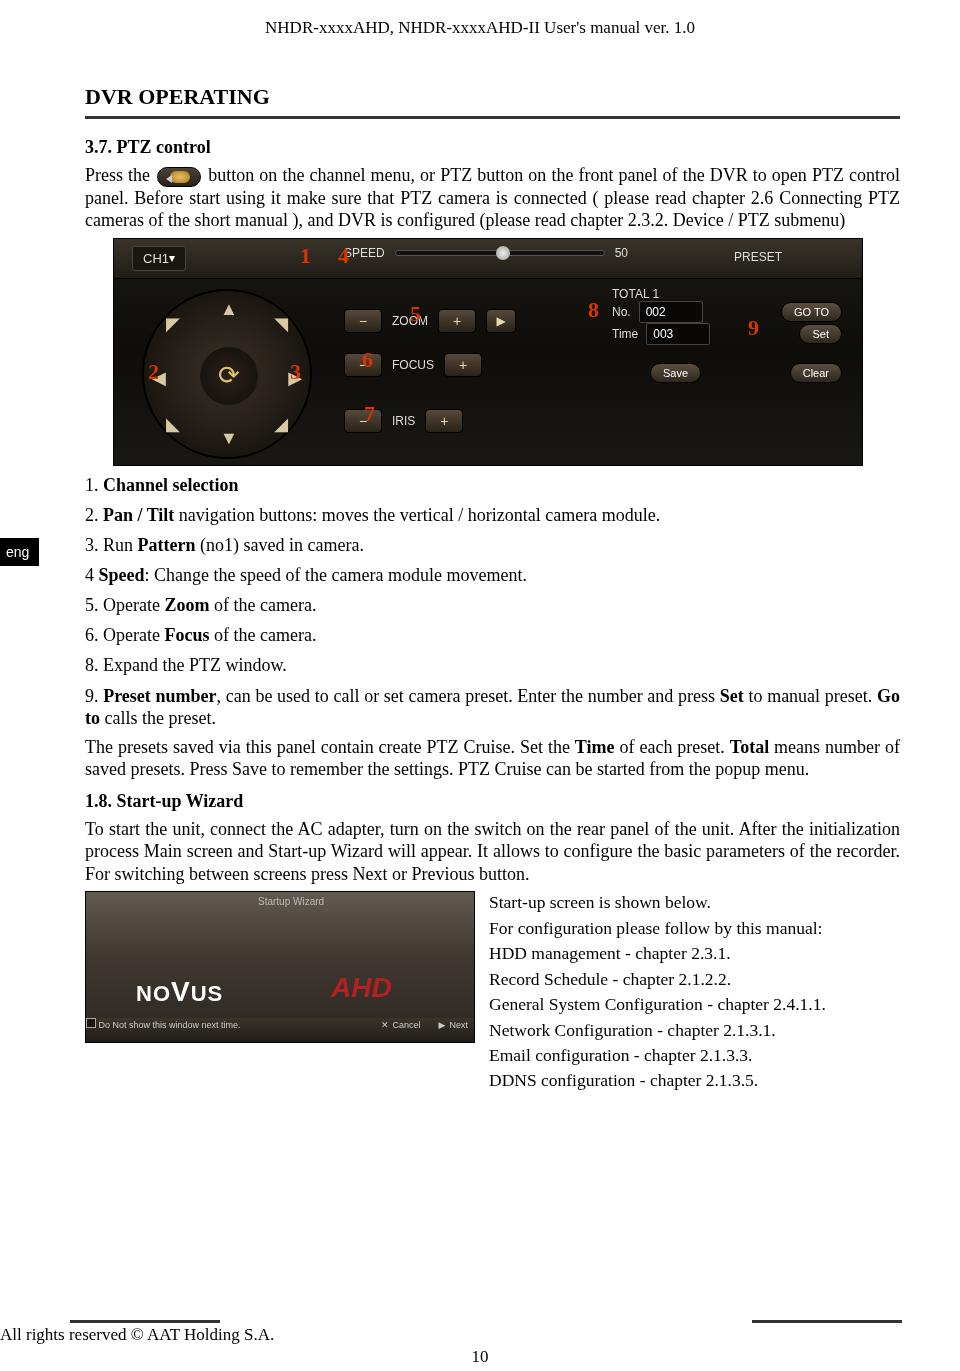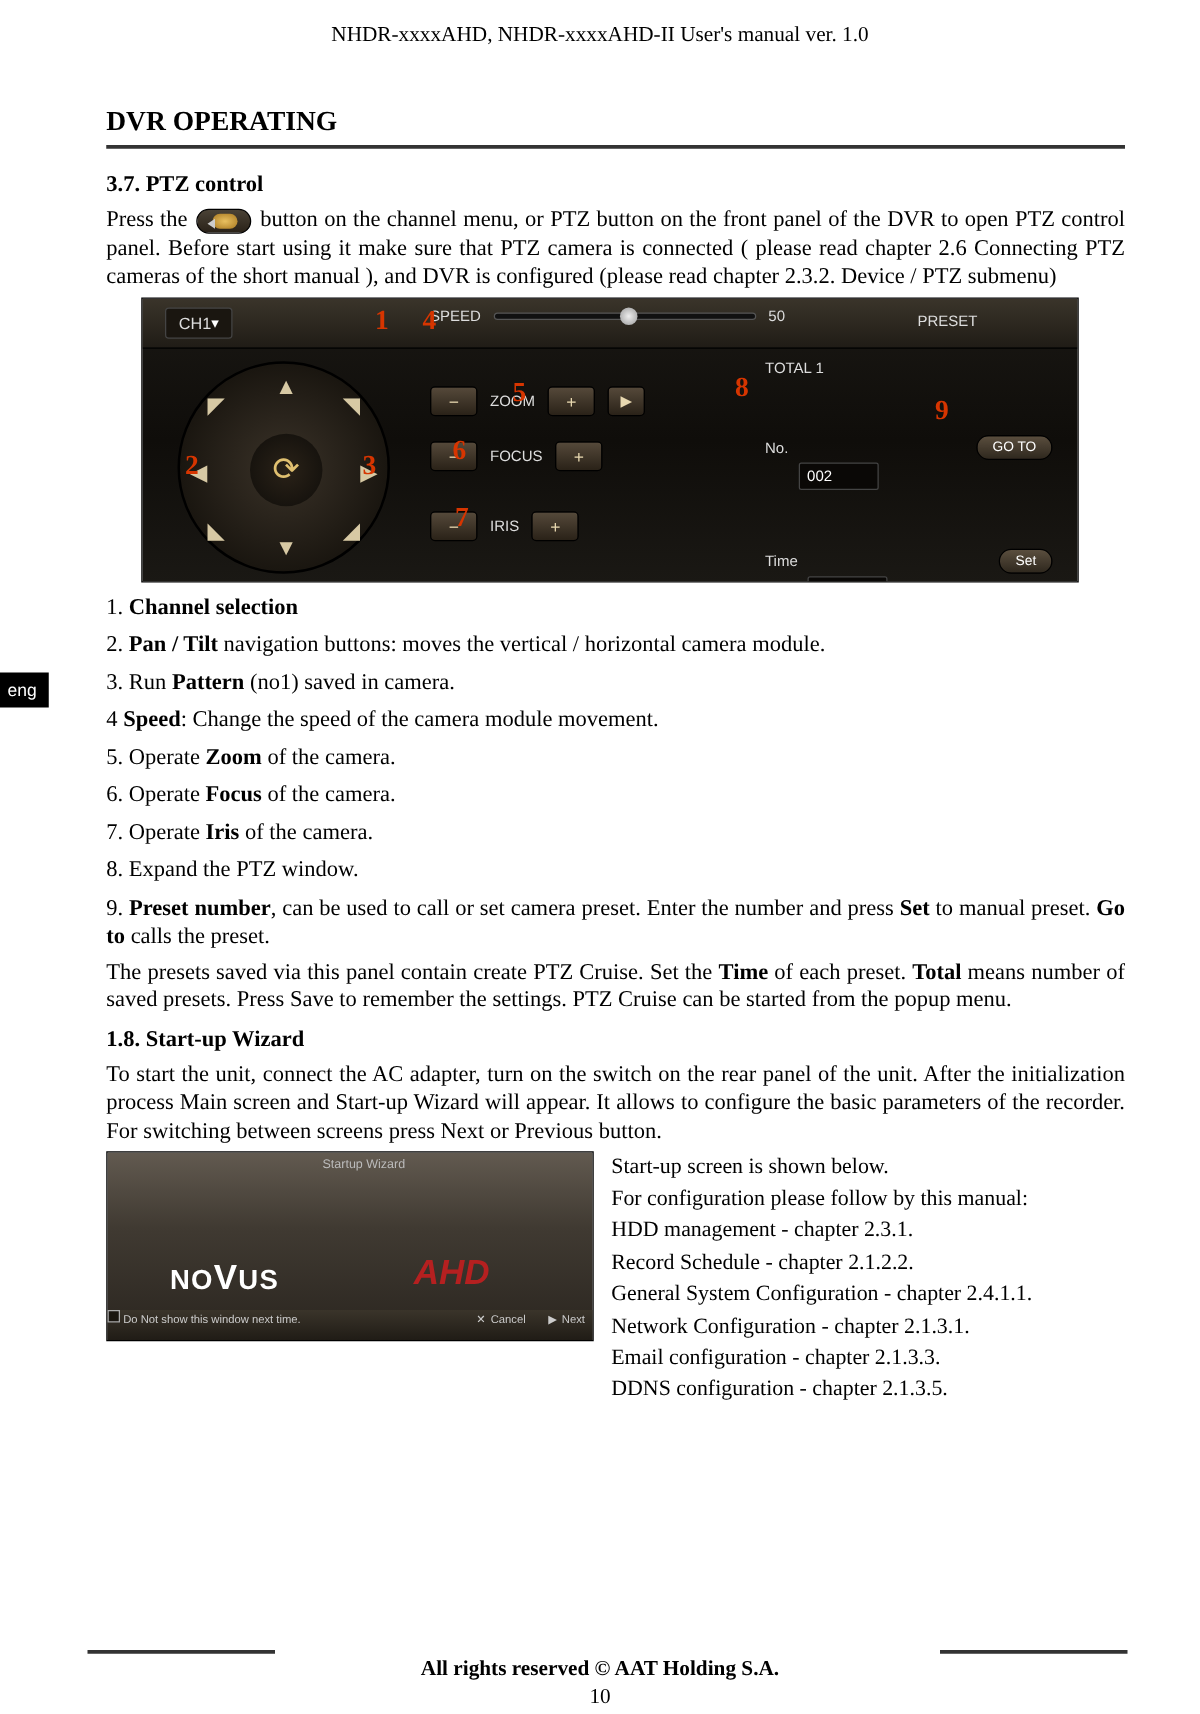--- a/index.html
+++ b/index.html
@@ -104,26 +104,26 @@
     color:#e8d8b0; border:1px solid #000; border-radius:4px;
     width:38px; height:24px; display:flex; align-items:center; justify-content:center;
     font-size:14px;
   }
   .expand-btn {
     width:30px; height:24px; font-size:12px;
   }
   .right-col {
     position:absolute; right:20px; top:48px; width:230px;
     color:#ddd; font-family: Arial, sans-serif; font-size:12px;
-    display:flex; flex-direction:column; gap:24px;
+    display:flex; flex-direction:column; gap:0;
   }
   .rc-row { display:flex; align-items:center; gap:8px; }
   .rc-inp {
     background:#0a0806; border:1px solid #444; color:#fff; font-size:12px;
-    padding:3px 6px; width:64px; text-align:left; border-radius:2px;margin-top:45px;
+    padding:3px 6px; width:64px; text-align:left; border-radius:2px;
   }
   .rc-btn {
     background: linear-gradient(#5a4e3e, #2f281e);
     color:#fff; border:1px solid #000; border-radius:10px;
     padding:3px 12px; font-size:11px; margin-left:auto;
   }
   .num-red {
     position:absolute; color:#D63500; font-weight:bold; font-size:22px;
     font-family: "Times New Roman", serif;
   }
@@ -166,23 +166,22 @@
     display:flex; align-items:flex-start; justify-content:space-between;
     padding:0 0; font-size:9px; color:#ccc; font-family: Arial, sans-serif;
   }
   .wb-btn { display:flex; align-items:center; gap:4px; padding:2px 6px; }
   .chk { display:inline-block; width:10px; height:10px; border:1px solid #aaa; background:#1a1610; }
 
   .config-list { font-size:17.5px; line-height:1.34; }
   .config-list div { margin-bottom:2px; }
 
   .footer-bar {
-    position:absolute; bottom:26px; left:0; right:0; text-align:center;
+    position:absolute; bottom:26px; left:0; right:0; 
     font-size:17px;
-    font-weight:bold;
   }
   .footer-line {
     position:absolute; bottom:48px; height:3px; background:#333;
   }
   .footer-line.left { left:70px; width:150px; }
   .footer-line.right { right:58px; width:150px; }
   .page-num {
     position:absolute; bottom:4px; left:0; right:0; text-align:center; font-size:17px;
   }
 
@@ -293,21 +292,20 @@
     <div class="num-red n8">8</div>
     <div class="num-red n9">9</div>
   </div>
 
   <div class="list-line"><span>1. </span><span class="bold">Channel selection</span></div>
   <div class="list-line"><span>2. </span><span class="bold">Pan / Tilt </span><span>navigation buttons: moves the vertical / horizontal camera module.</span></div>
   <div class="list-line"><span>3. Run </span><span class="bold">Pattern </span><span>(no1) saved in camera.</span></div>
   <div class="list-line"><span>4 </span><span class="bold">Speed</span><span>: Change the speed of the camera module movement.</span></div>
   <div class="list-line"><span>5. Operate </span><span class="bold">Zoom </span><span>of the camera.</span></div>
   <div class="list-line"><span>6. Operate </span><span class="bold">Focus </span><span>of the camera.</span></div>
-  <div class="list-line"><span>7. Operate </span><span class="bold">Iris </span><span>of the camera.</span></div>
   <div class="list-line">8. Expand the PTZ window.</div>
   <p class="para"><span>9. </span><span class="bold">Preset number</span><span>, can be used to call or set camera preset. Enter the number and press </span><span class="bold">Set </span><span>to manual preset. </span><span class="bold">Go to </span><span>calls the preset.</span></p>
   <p class="para"><span>The presets saved via this panel contain create PTZ Cruise. Set the </span><span class="bold">Time </span><span>of each preset. </span><span class="bold">Total </span><span>means number of saved presets. Press Save to remember the settings. PTZ Cruise can be started from the popup menu.</span></p>
 
   <div class="section" style="margin-top:10px">1.8. Start-up Wizard</div>
   <p class="para">To start the unit, connect the AC adapter, turn on the switch on the rear panel of the unit. After the initialization process  Main screen and Start-up Wizard will appear. It allows to configure the basic parameters of the recorder. For switching between screens press Next or Previous button.</p>
 
   <div class="wizard-row">
     <div class="wizard-img">
       <div class="wizard-title">Startup Wizard</div>

